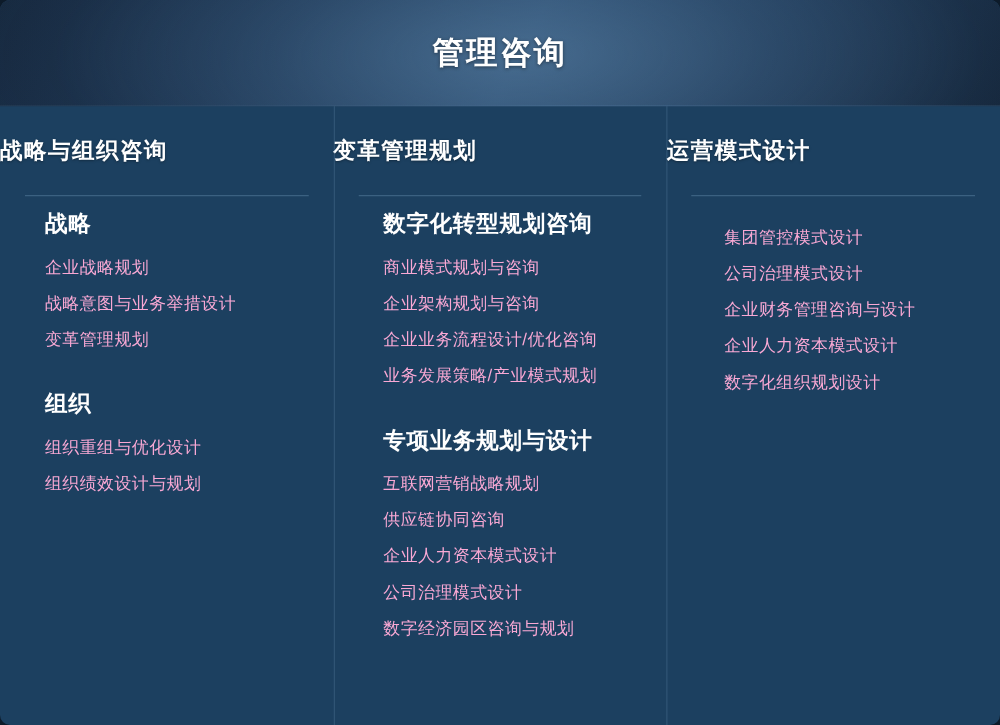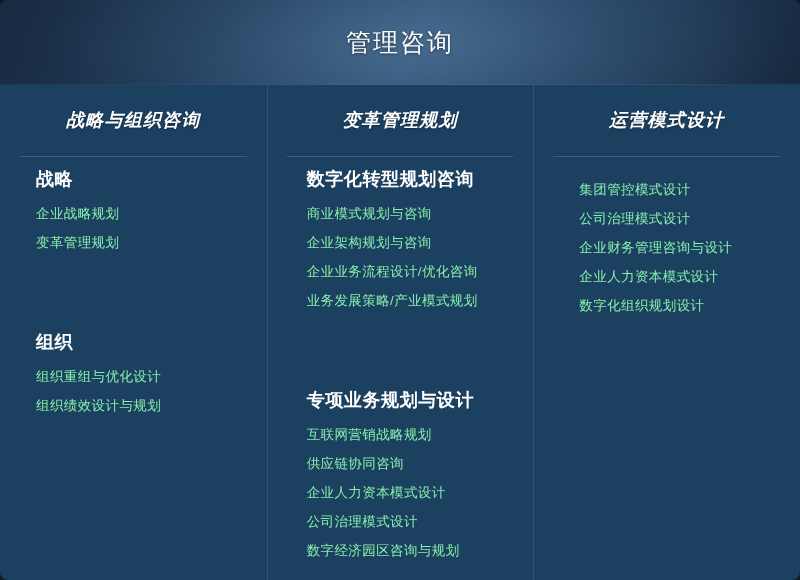--- a/index.html
+++ b/index.html
@@ -35,21 +35,21 @@
         rgba(92,133,170,0.55) 0%,
         rgba(70,108,145,0.32) 38%,
         rgba(40,72,108,0.05) 72%,
         rgba(26,48,80,0) 100%),
       linear-gradient(118deg, #17293f 0%, #1d3551 24%, #2c4c6e 52%, #203a57 76%, #16283d 100%);
     border-bottom: 1px solid rgba(120,170,210,0.10);
   }
   .header-title {
     color: #ffffff;
     font-size: 25px;
-    font-weight: normal;
+    font-weight: bold;
     letter-spacing: 2px;
     text-shadow: 0 1px 3px rgba(0,0,0,0.45);
     line-height: 1;
   }
 
   
   .columns {
     display: flex;
     width: 100%;
     height: 495px;
@@ -65,57 +65,56 @@
     content: "";
     position: absolute;
     left: 0;
     top: 0;
     bottom: 0;
     width: 1px;
     background: rgba(140,185,220,0.17);
   }
 
   .col-title {
-    text-align: center;
+    text-align: left;
     color: #ffffff;
     font-size: 18px;
     font-weight: bold;
     letter-spacing: 1.2px;
     padding-top: 26px;
     text-shadow: 0 1px 2px rgba(0,0,0,0.35);
     line-height: 1;
-    font-style: italic;
   }
   .col-rule {
     height: 1px;
     background: rgba(150,195,225,0.26);
     margin: 27px 20px 0 20px;
   }
 
   .col-body {
     padding: 13px 20px 0 36px;
     box-sizing: border-box;
   }
   .column:nth-child(2) .col-body { padding-left: 40px; }
   .column:nth-child(3) .col-body { padding-left: 46px; }
 
   .group { margin-bottom: 0; }
-  .group + .group { margin-top: 76px; }
+  .group + .group { margin-top: 28px; }
 
   .group-title {
     color: #ffffff;
     font-size: 18px;
     font-weight: bold;
     letter-spacing: 0.6px;
     margin-bottom: 11px;
     line-height: 1;
   }
 
   .item {
-    color: #86efac;
+    color: #f9a8d4;
     font-size: 13.5px;
     letter-spacing: 0.4px;
     line-height: 29px;
     white-space: nowrap;
   }
 
   
   .column:nth-child(3) .col-body { padding-top: 18px; }
 </style>
 </head>
@@ -130,20 +129,21 @@
   <div class="columns">
 
     <div class="column">
       <div class="col-title">战略与组织咨询</div>
       <div class="col-rule"></div>
       <div class="col-body">
 
         <div class="group">
           <div class="group-title">战略</div>
           <div class="item">企业战略规划</div>
+          <div class="item">战略意图与业务举措设计</div>
           <div class="item">变革管理规划</div>
         </div>
 
         <div class="group">
           <div class="group-title">组织</div>
           <div class="item">组织重组与优化设计</div>
           <div class="item">组织绩效设计与规划</div>
         </div>
 
       </div>

